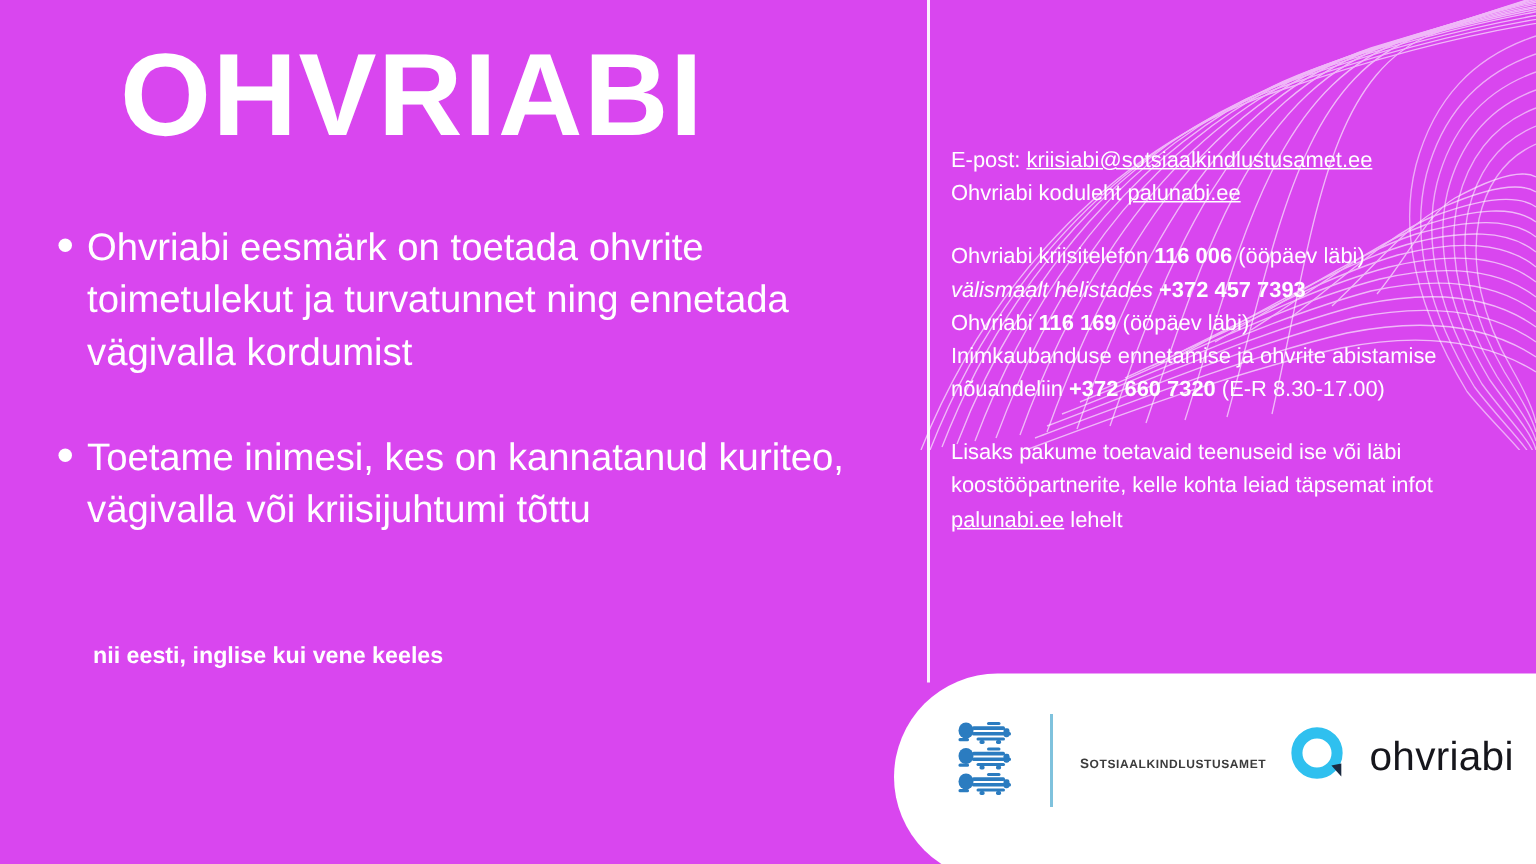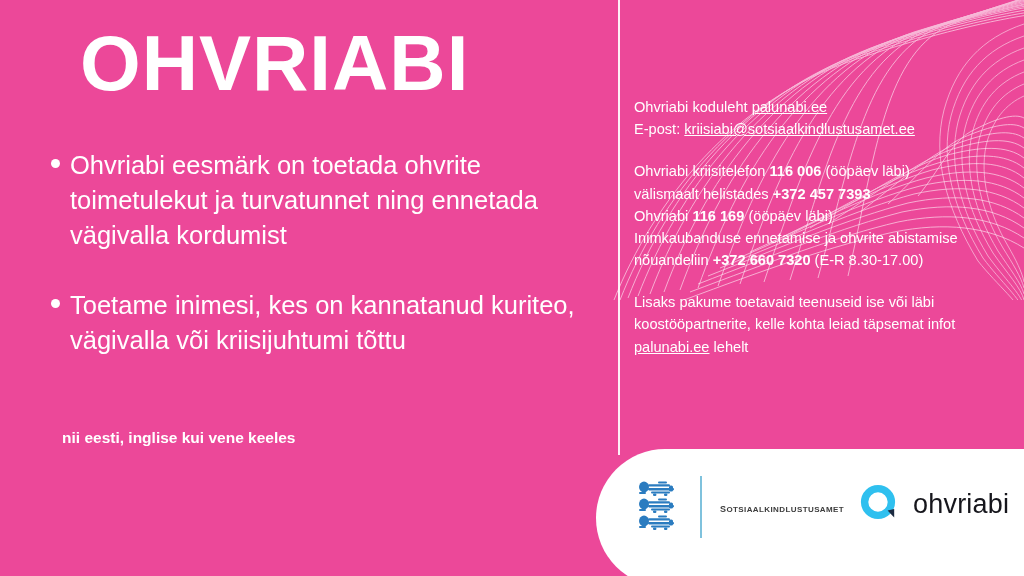--- a/index.html
+++ b/index.html
@@ -5,21 +5,21 @@
   html, body {
     margin: 0;
     padding: 0;
     background: #ffffff;
   }
   #slide {
     position: relative;
     width: 1024px;
     height: 576px;
     overflow: hidden;
-    background: #ec4899;
+    background: #d946ef;
     font-family: "Liberation Sans", sans-serif;
     color: #ffffff;
   }
 
   
   .wave-layer {
     position: absolute;
     top: 0;
     right: 0;
     width: 430px;
@@ -52,21 +52,21 @@
     top: 24px;
     font-size: 78px;
     font-weight: bold;
     letter-spacing: 1px;
     line-height: 1.0;
     color: #ffffff;
     white-space: nowrap;
   }
   .bullets {
     position: absolute;
-    left: 48px;
+    left: 36px;
     top: 148px;
     width: 560px;
   }
   .bullet-item {
     position: relative;
     padding-left: 22px;
     margin-bottom: 34px;
     font-size: 25.5px;
     line-height: 1.38;
     color: #ffffff;
@@ -100,21 +100,21 @@
     width: 372px;
     font-size: 14.6px;
     line-height: 1.52;
     color: #ffffff;
   }
   .right-block { margin-bottom: 20px; }
   .right-block:last-child { margin-bottom: 12px; }
   .right-line { display: block; }
   .lnk { text-decoration: underline; }
   .b { font-weight: bold; }
-  .i { }
+  .i { font-style: italic; }
 
   
   .white-panel {
     position: absolute;
     left: 596px;
     top: 449px;
     width: 470px;
     height: 138px;
     background: #ffffff;
     border-radius: 76px 0 0 76px / 76px 0 0 76px;
@@ -238,22 +238,22 @@
     </div>
 
     <div class="tagline">
       <div>nii eesti, inglise kui vene keeles</div>
     </div>
   </div>
 
   <div class="right-col">
 
     <div class="right-block">
+      <span class="right-line"><span>E-post: </span><a class="lnk" href="#" style="color:#fff">kriisiabi@sotsiaalkindlustusamet.ee</a></span>
       <span class="right-line"><span>Ohvriabi koduleht </span><a class="lnk" href="#" style="color:#fff">palunabi.ee</a></span>
-      <span class="right-line"><span>E-post: </span><a class="lnk" href="#" style="color:#fff">kriisiabi@sotsiaalkindlustusamet.ee</a></span>
     </div>
 
     <div class="right-block">
       <span class="right-line"><span>Ohvriabi kriisitelefon </span><span class="b">116 006</span><span> (ööpäev läbi)</span></span>
       <span class="right-line"><span class="i">välismaalt helistades </span><span class="b">+372 457 7393</span></span>
       <span class="right-line"><span>Ohvriabi </span><span class="b">116 169</span><span> (ööpäev läbi)</span></span>
       <span class="right-line"><span>Inimkaubanduse ennetamise ja ohvrite abistamise nõuandeliin </span><span class="b">+372 660 7320</span><span> (E-R 8.30-17.00)</span></span>
     </div>
 
     <div class="right-block">

